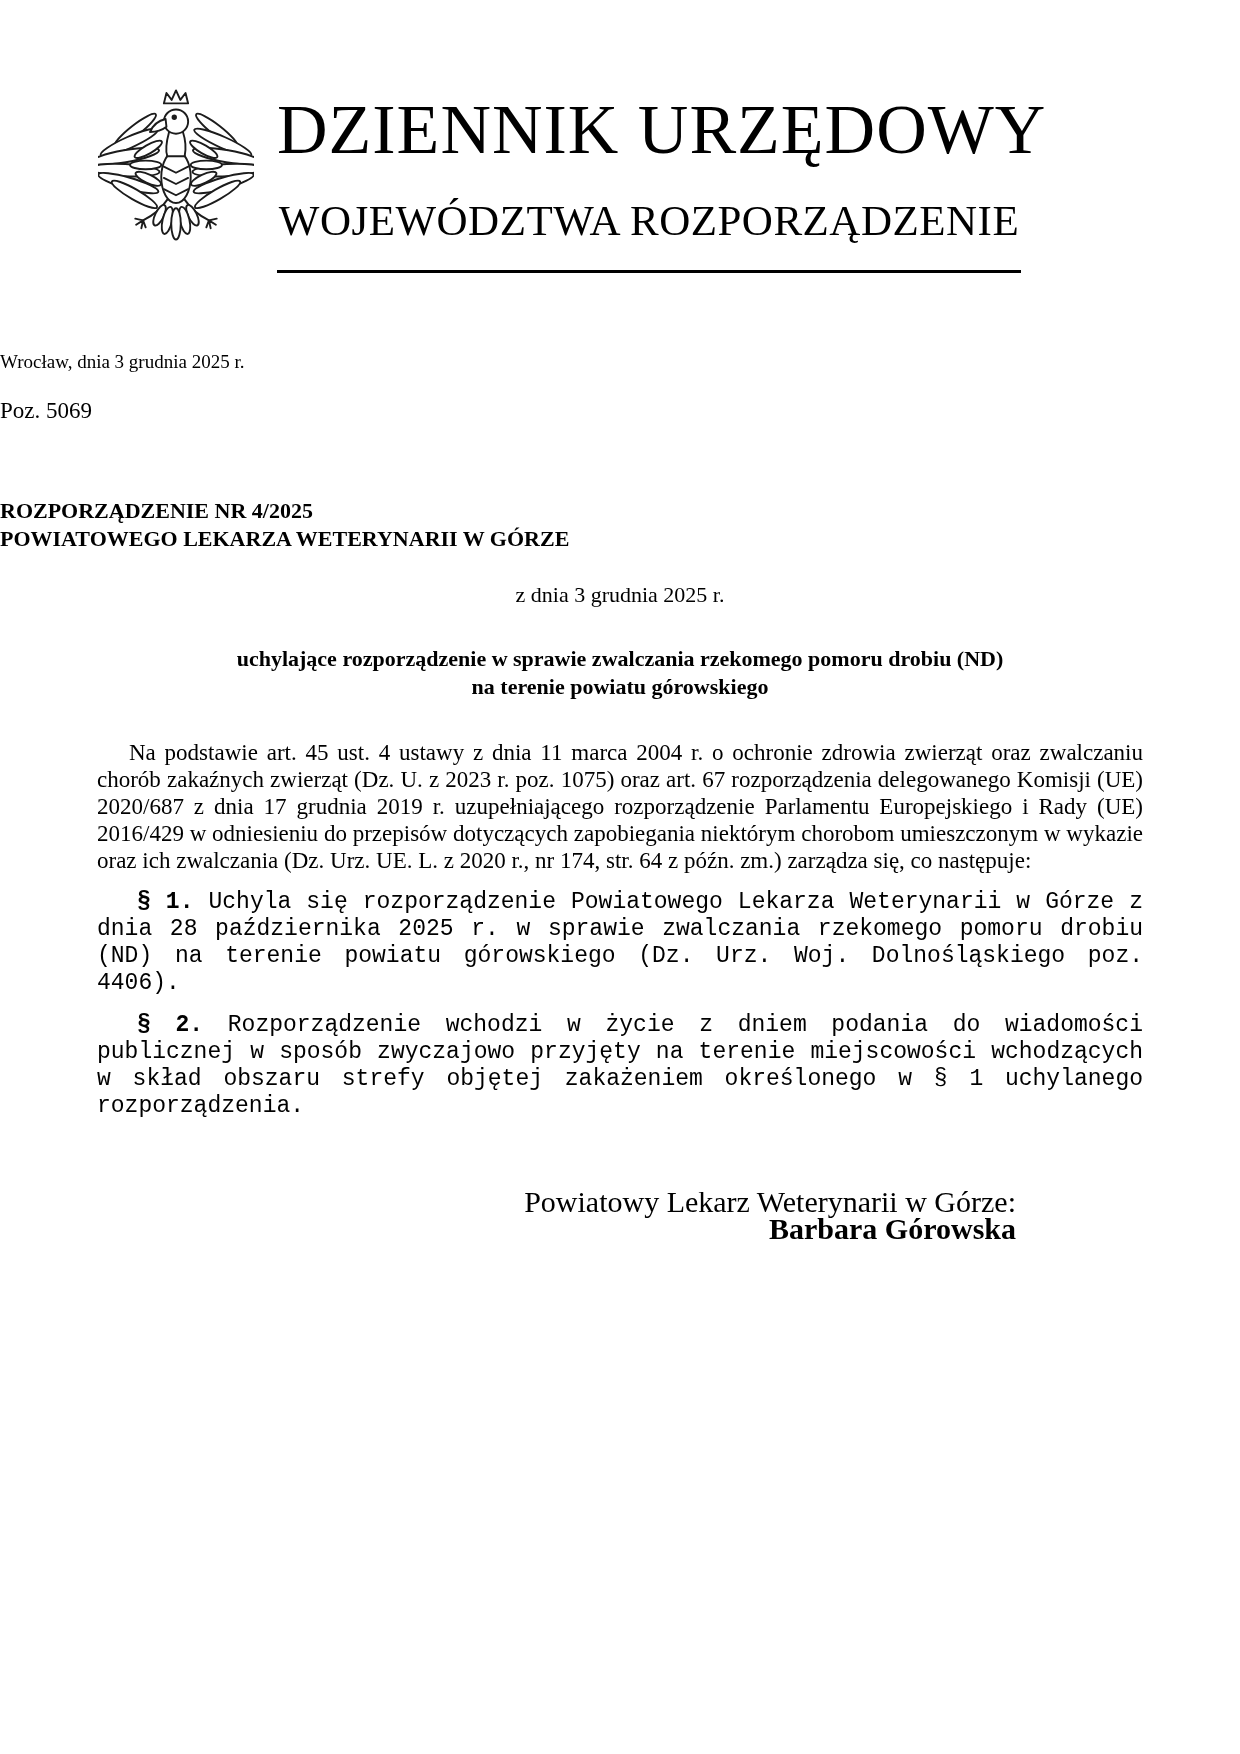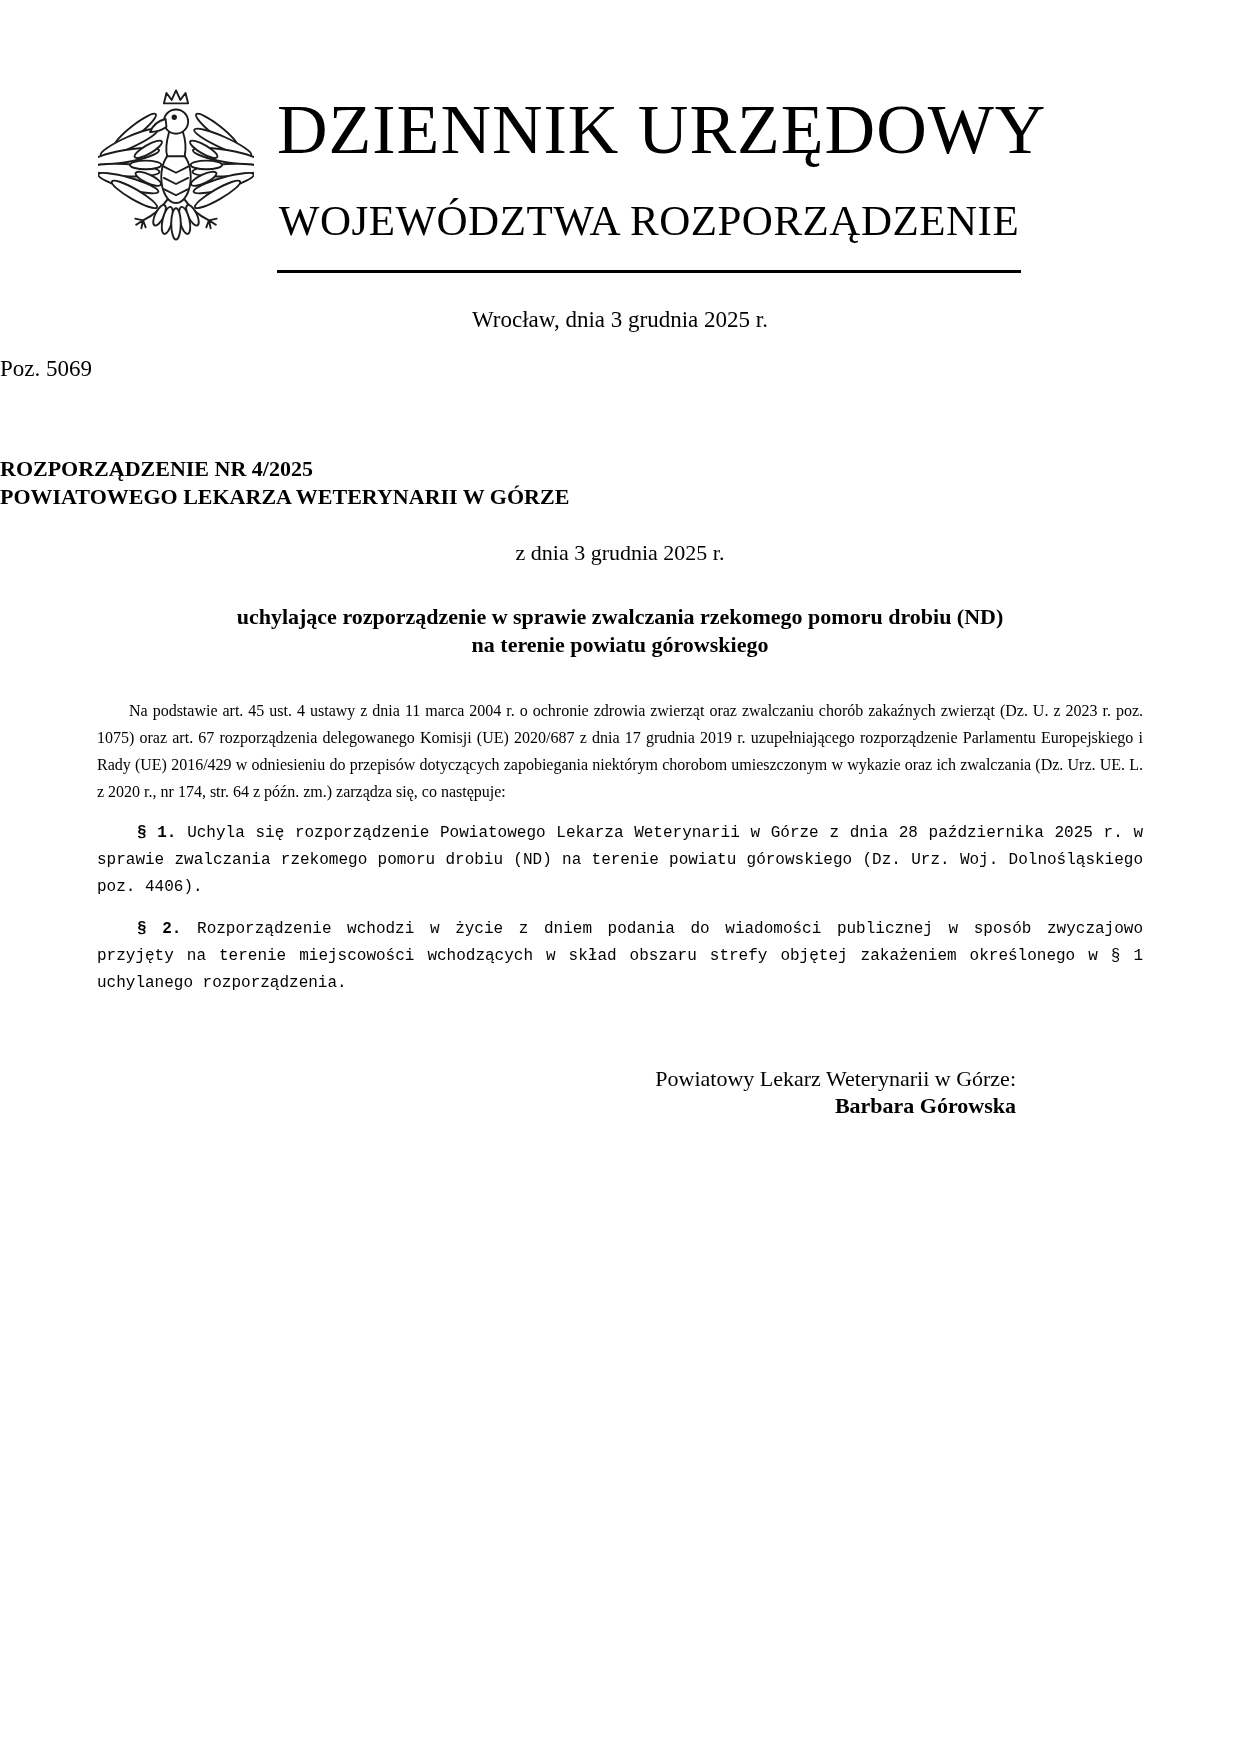--- a/index.html
+++ b/index.html
@@ -26,37 +26,37 @@
   .masthead-subtitle {
     font-size: 43px; line-height: 43px;
     margin-top: 34px; letter-spacing: 0.5px; white-space: nowrap;
   }
   .masthead-rule {
     margin: 28px 0 0 277px; width: 744px; height: 3px;
     background: #000;
   }
 
   
-  .place-date { margin-top: 34px; text-align: center; font-size: 23px; line-height: 26px; }
+  .place-date { margin-top: 76px; text-align: left; font-size: 19px; line-height: 26px; }
   .position   { margin-top: 23px; font-size: 23px; line-height: 26px; }
 
   
   .act-title   { margin-top: 73px; font-weight: bold; font-size: 22px; line-height: 28px; }
   .act-date    { margin-top: 28px; text-align: center; font-size: 22px; line-height: 28px; font-family: Liberation Serif, serif; }
   .act-subject { margin-top: 36px; text-align: center; font-weight: bold; font-size: 22px; line-height: 28px; }
 
   
-  .content { margin: 38px 97px 0 97px; font-size: 16px; line-height: 27px; }
+  .content { margin: 38px 97px 0 97px; font-size: 23px; line-height: 27px; }
   .para { margin: 0; text-align: justify; }
   .preamble { text-indent: 32px; }
   .section { text-indent: 40px; margin-top: 15px; font-family: Liberation Mono, monospace; }
   .secnum { font-weight: bold; }
 
   
-  .signature { margin: 68px 224px 0 0; text-align: right; font-size: 22px; line-height: 27px; }
+  .signature { margin: 68px 224px 0 0; text-align: right; font-size: 30px; line-height: 27px; }
   .signature-name { font-weight: bold; }
 </style>
 </head>
 <body>
 
 <div class="page">
 
   <div class="masthead-row">
     <div class="emblem">
       <svg viewBox="0 0 180 190" width="156" height="166" aria-hidden="true">

